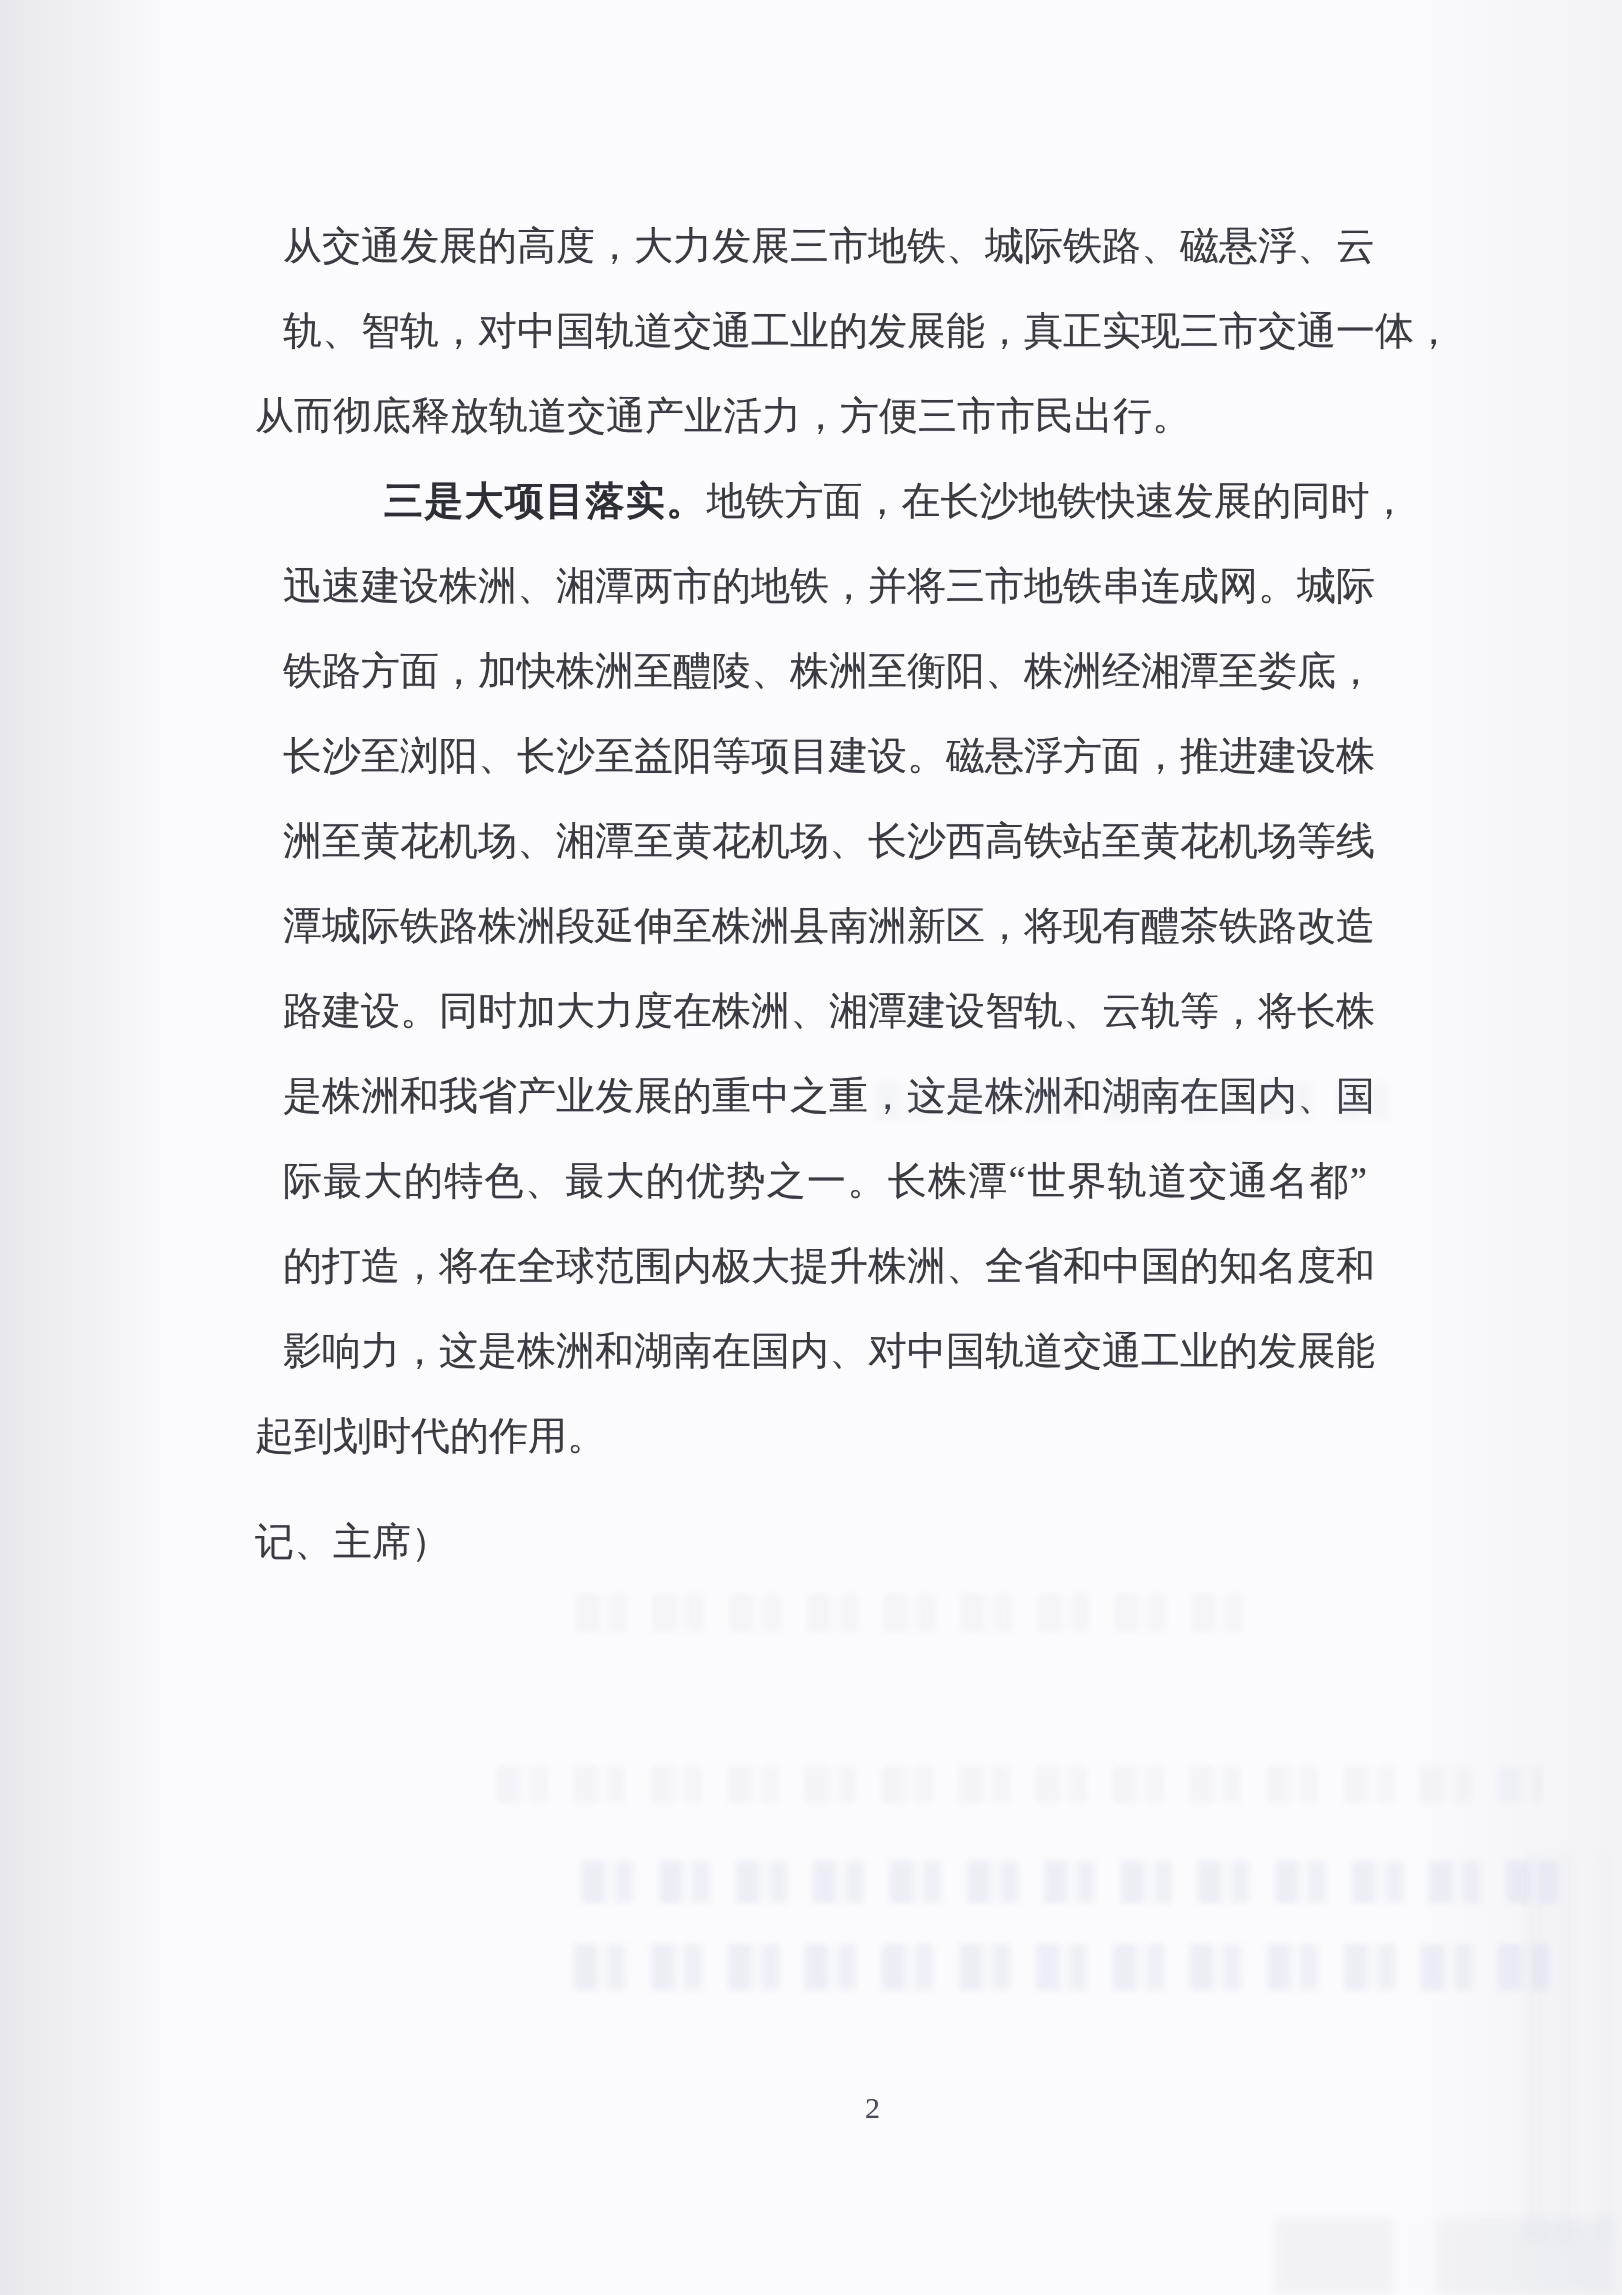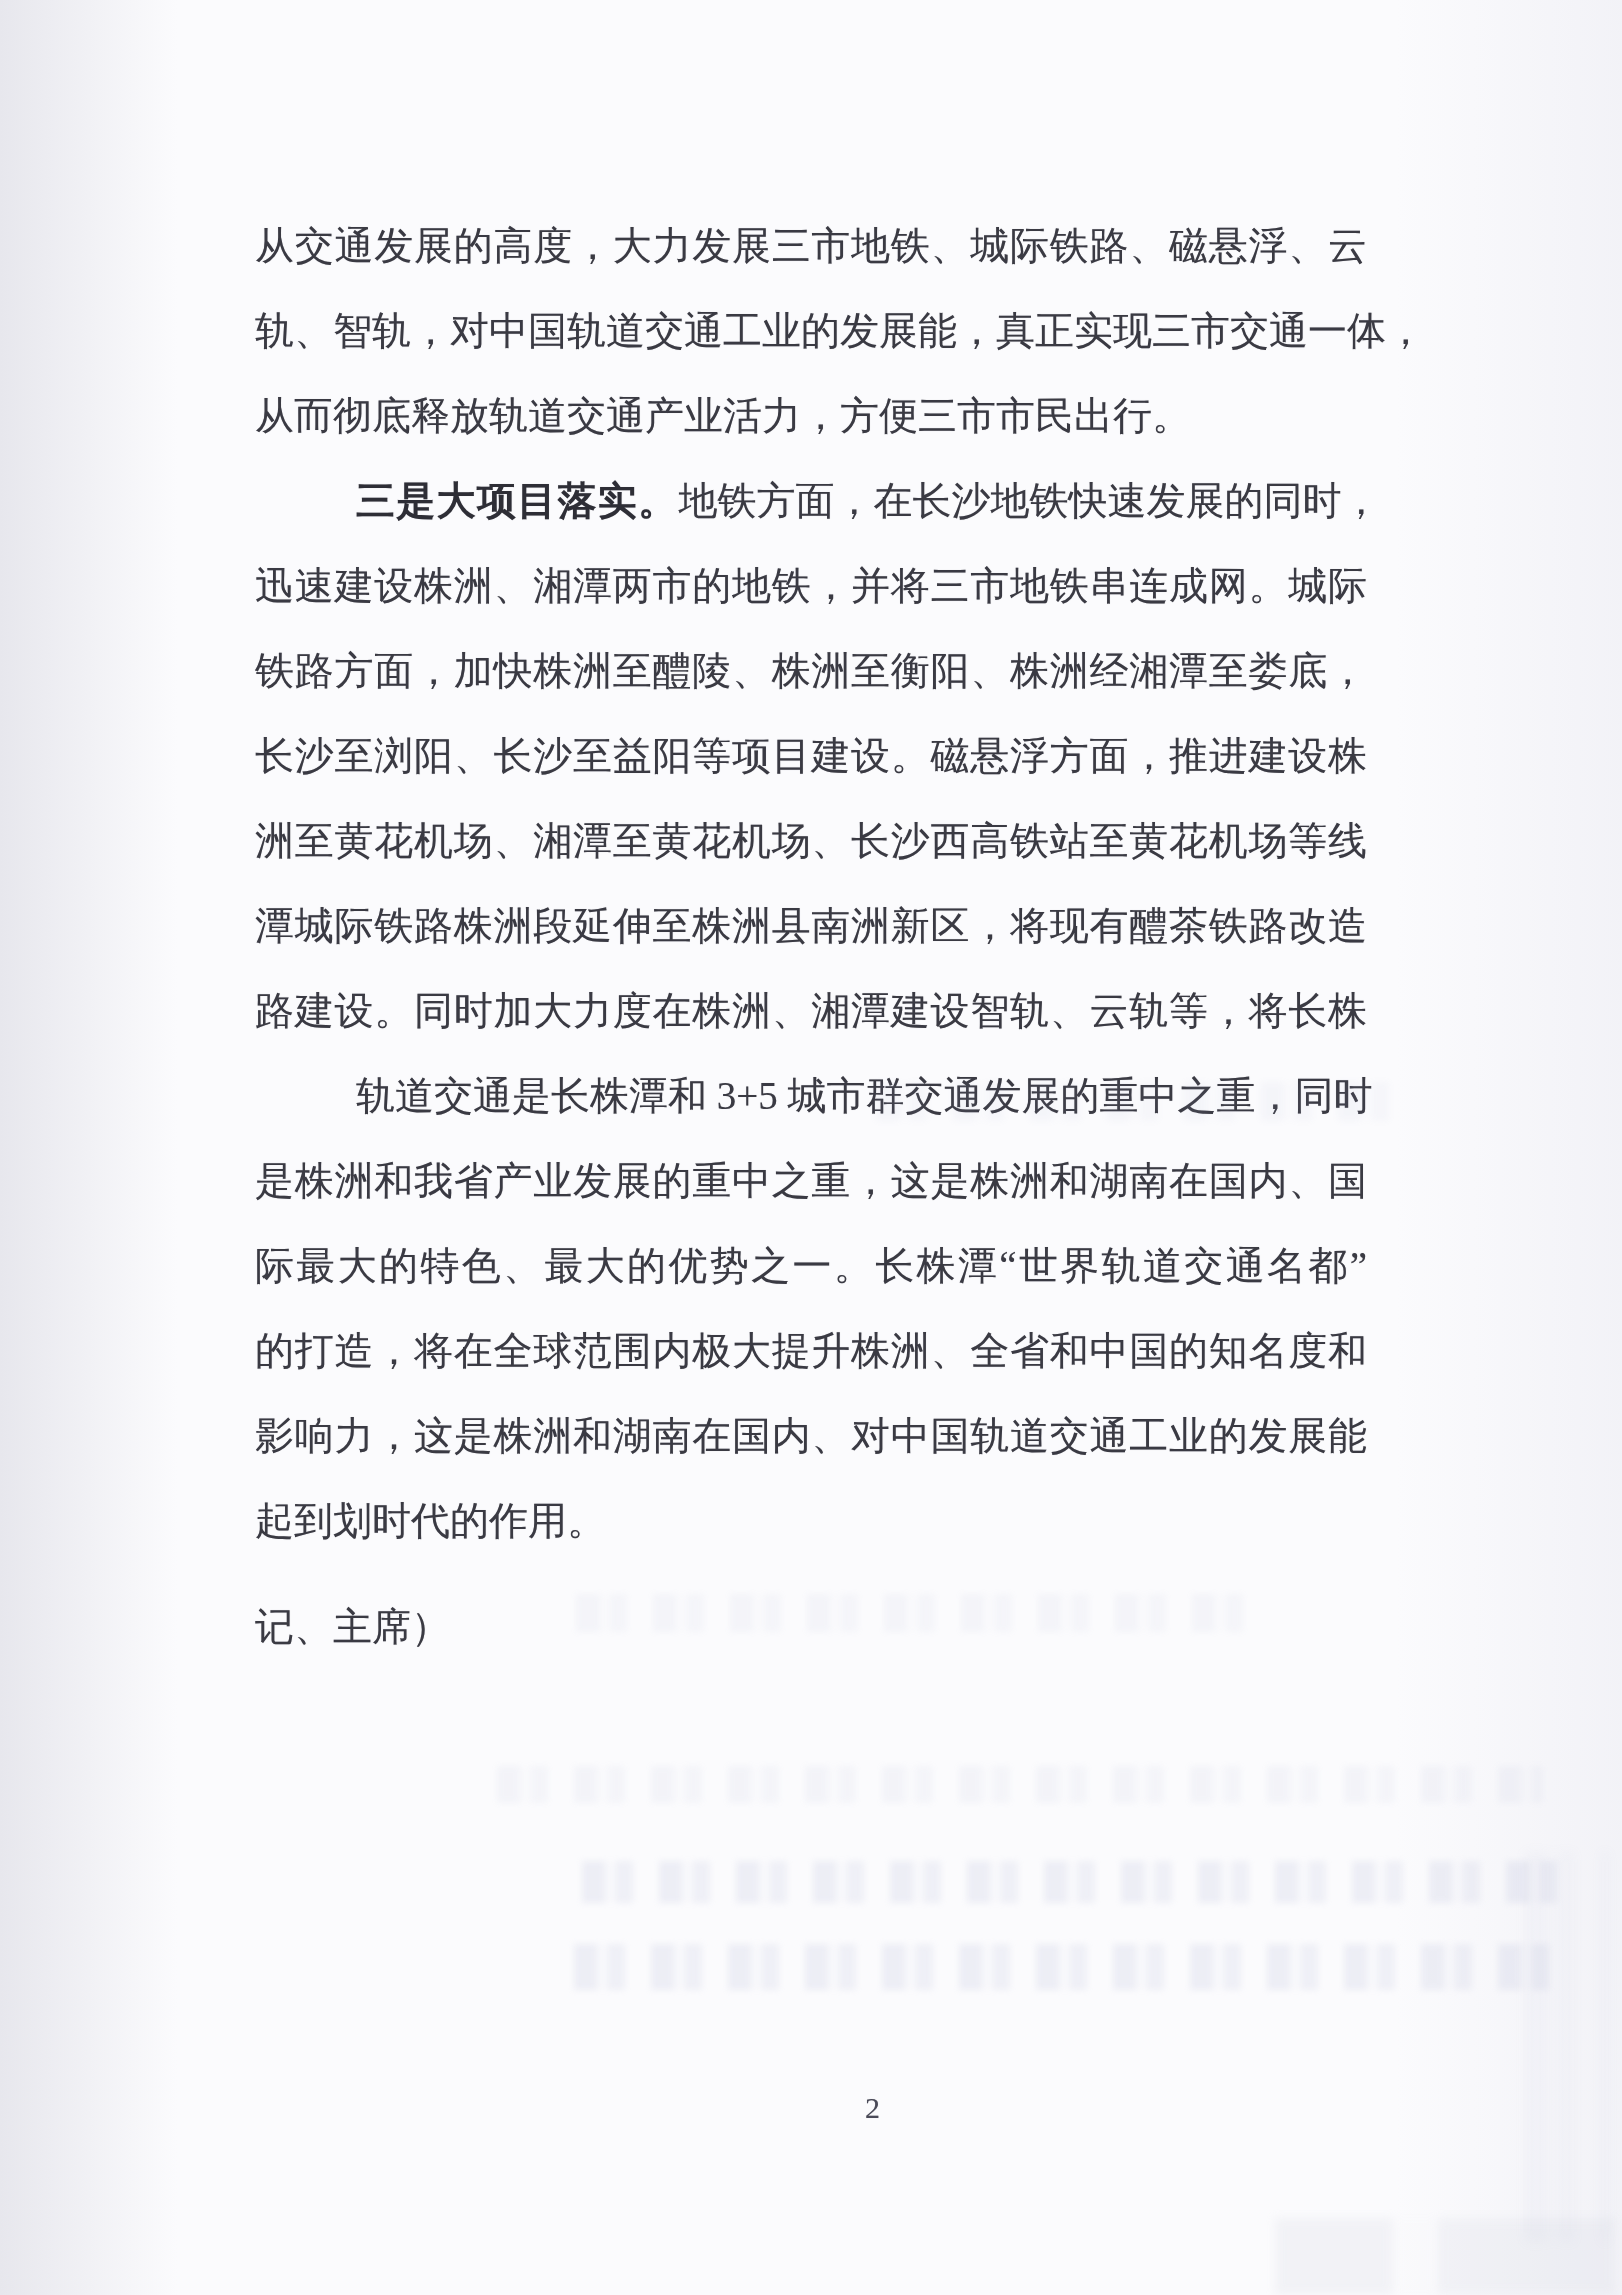--- a/index.html
+++ b/index.html
@@ -28,21 +28,21 @@
   }
   .para { margin: 0; }
   .para.extra-space { margin-top: 21px; }
   .line {
     height: 85px;
     line-height: 85px;
     white-space: nowrap;
     text-align: justify;
     text-shadow: 0 0 0.7px rgba(58,58,67,0.40);
   }
-  .line.full { text-align-last: justify; }
+  .line.full { text-align-last: justify; margin-left: 28px; }
   .line.indent { padding-left: 101px; }
   .bold-prefix {
     font-weight: 700;
     font-family: "Liberation Sans", "DejaVu Sans", sans-serif;
     letter-spacing: 1.3px;
     color: #2e2e36;
   }
   .page-number {
     position: absolute;
     left: 865px;
@@ -89,21 +89,20 @@
       <div class="para">
         <div class="line full indent"><b class="bold-prefix">三是大项目落实。</b>地铁方面，在长沙地铁快速发展的同时，</div>
         <div class="line full">迅速建设株洲、湘潭两市的地铁，并将三市地铁串连成网。城际</div>
         <div class="line full">铁路方面，加快株洲至醴陵、株洲至衡阳、株洲经湘潭至娄底，</div>
         <div class="line full">长沙至浏阳、长沙至益阳等项目建设。磁悬浮方面，推进建设株</div>
         <div class="line full">洲至黄花机场、湘潭至黄花机场、长沙西高铁站至黄花机场等线</div>
         <div class="line full">潭城际铁路株洲段延伸至株洲县南洲新区，将现有醴茶铁路改造</div>
         <div class="line full">路建设。同时加大力度在株洲、湘潭建设智轨、云轨等，将长株</div>
       </div>
       <div class="para">
-        <div class="line full indent">轨道交通是长株潭和 3+5 城市群交通发展的重中之重，同时</div>
         <div class="line full">是株洲和我省产业发展的重中之重，这是株洲和湖南在国内、国</div>
         <div class="line full">际最大的特色、最大的优势之一。长株潭“世界轨道交通名都”</div>
         <div class="line full">的打造，将在全球范围内极大提升株洲、全省和中国的知名度和</div>
         <div class="line full">影响力，这是株洲和湖南在国内、对中国轨道交通工业的发展能</div>
         <div class="line">起到划时代的作用。</div>
       </div>
       <div class="para extra-space">
         <div class="line">记、主席）</div>
       </div>
     </div>

